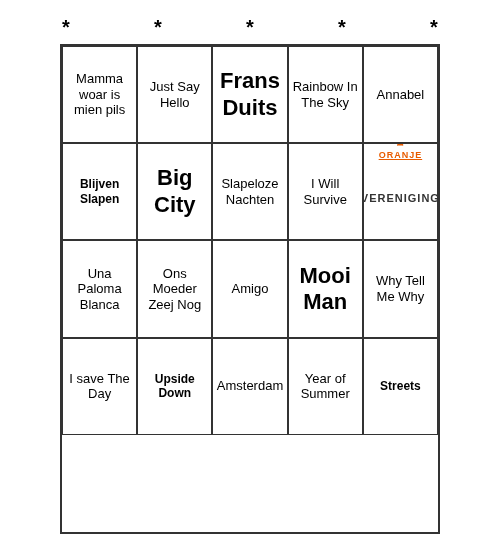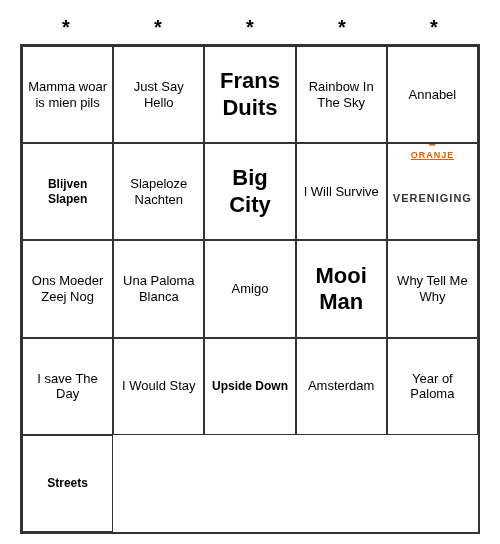--- a/index.html
+++ b/index.html
@@ -19,21 +19,21 @@
       justify-content: space-around;
       align-items: center;
       height: 36px;
       font-size: 20px;
       font-weight: bold;
     }
     .bingo-grid {
       display: grid;
       grid-template-columns: repeat(5, 1fr);
       grid-template-rows: repeat(5, 1fr);
-      width: 460px;
+      width: 380px;
       height: 490px;
       border: 2px solid #333;
     }
     .cell {
       border: 1px solid #333;
       display: flex;
       align-items: center;
       justify-content: center;
       text-align: center;
       padding: 4px;
@@ -89,35 +89,34 @@
   <span>*</span>
 </div>
 
 <div class="bingo-grid" id="grid">
 <div class="cell">Mamma woar is mien pils</div>
     <div class="cell">Just Say Hello</div>
     <div class="cell large-text">Frans Duits</div>
     <div class="cell">Rainbow In The Sky</div>
     <div class="cell">Annabel</div>
     <div class="cell medium-text">Blijven Slapen</div>
+    <div class="cell large-text">Big City</div>
     <div class="cell">Slapeloze Nachten</div>
-    <div class="cell large-text">Big City</div>
     <div class="cell">I Will Survive</div>
     <div class="cell logo-cell">
       <div class="logo-container">
         <div class="logo-crown">♛</div>
         <div class="logo-top">ORANJE</div>
         <div class="logo-main">VERENIGING</div>
         <div class="logo-main">DINTELOORD</div>
       </div>
     </div>
+    <div class="cell">Una Paloma Blanca</div>
     <div class="cell">Ons Moeder Zeej Nog</div>
-    <div class="cell">Una Paloma Blanca</div>
     <div class="cell">Amigo</div>
     <div class="cell large-text">Mooi Man</div>
     <div class="cell">Why Tell Me Why</div>
     <div class="cell">I save The Day</div>
-    <div class="cell">I Would Stay</div>
     <div class="cell medium-text">Upside Down</div>
     <div class="cell">Amsterdam</div>
-    <div class="cell">Year of Paloma</div>
+    <div class="cell">Year of Summer</div>
     <div class="cell medium-text">Streets</div>
   </div>
 
 </body></html>

